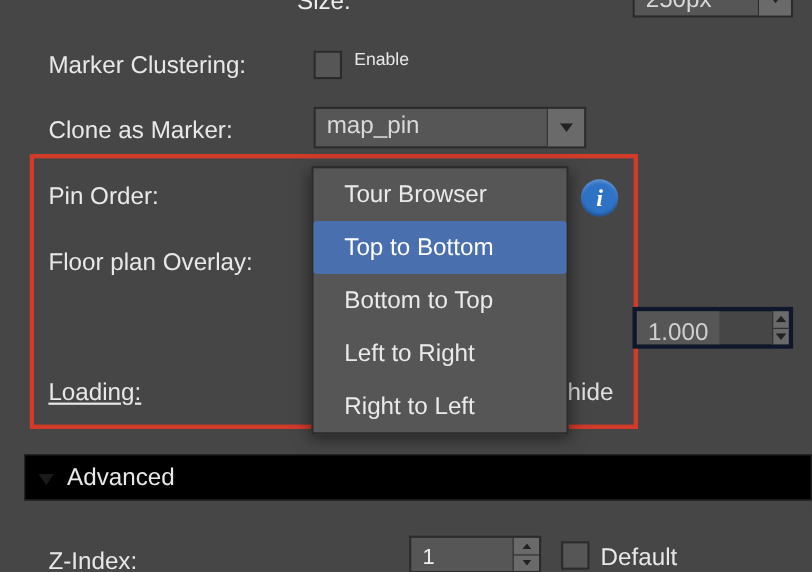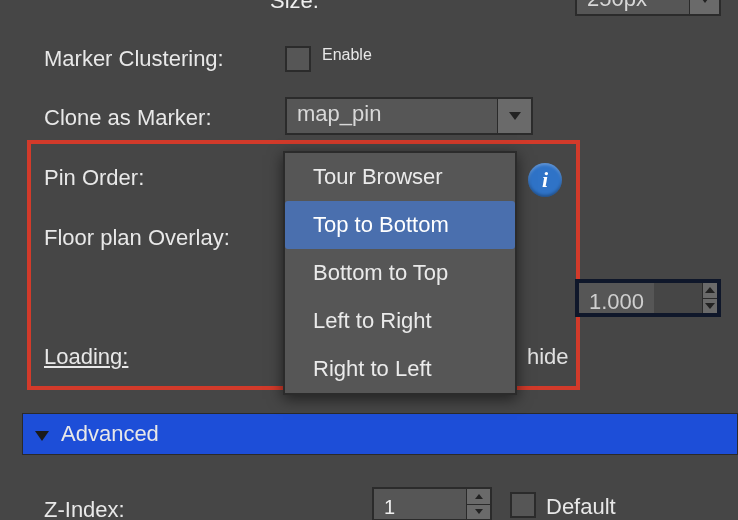--- a/index.html
+++ b/index.html
@@ -62,21 +62,21 @@
     pointer-events: none;
   }
 
   
   .po-label { left: 44px; top: 165px; font-size: 22px; }
 
   
   .fpo-label { left: 44px; top: 225px; font-size: 22px; }
 
   
-  .hide-text { position: absolute; left: 516px; top: 344px; font-size: 22px; color: #e0e0e0; padding-left: 11px; }
+  .hide-text { position: absolute; left: 516px; top: 344px; font-size: 22px; color: #e0e0e0; }
 
   
   .loading-label { left: 44px; top: 344px; font-size: 22px; text-decoration: underline; }
 
   
   .num-box {
     position: absolute; left: 575px; top: 279px; width: 146px; height: 38px;
     display: flex;
     border: 4px solid #0f172a;
     gap: 48px;
@@ -118,21 +118,21 @@
     color:#fff; font-weight:bold; font-family: Georgia, 'Times New Roman', serif;
     font-size: 22px; font-style: italic;
     box-shadow: inset 0 -2px 3px rgba(0,0,0,0.3), inset 0 2px 3px rgba(255,255,255,0.25);
     z-index: 5;
   }
 
   
   .adv-header {
     position: absolute; left: 22px; top: 413px; right: 0;
     height: 42px;
-    background: #1d4ed8;
+    background: #000000;
     border: 1px solid #2a2a2a;
     display:flex; align-items:center;
     padding-left: 12px;
     font-size: 22px;
   }
   .adv-header .tri {
     margin-right: 12px;
   }
 
   

